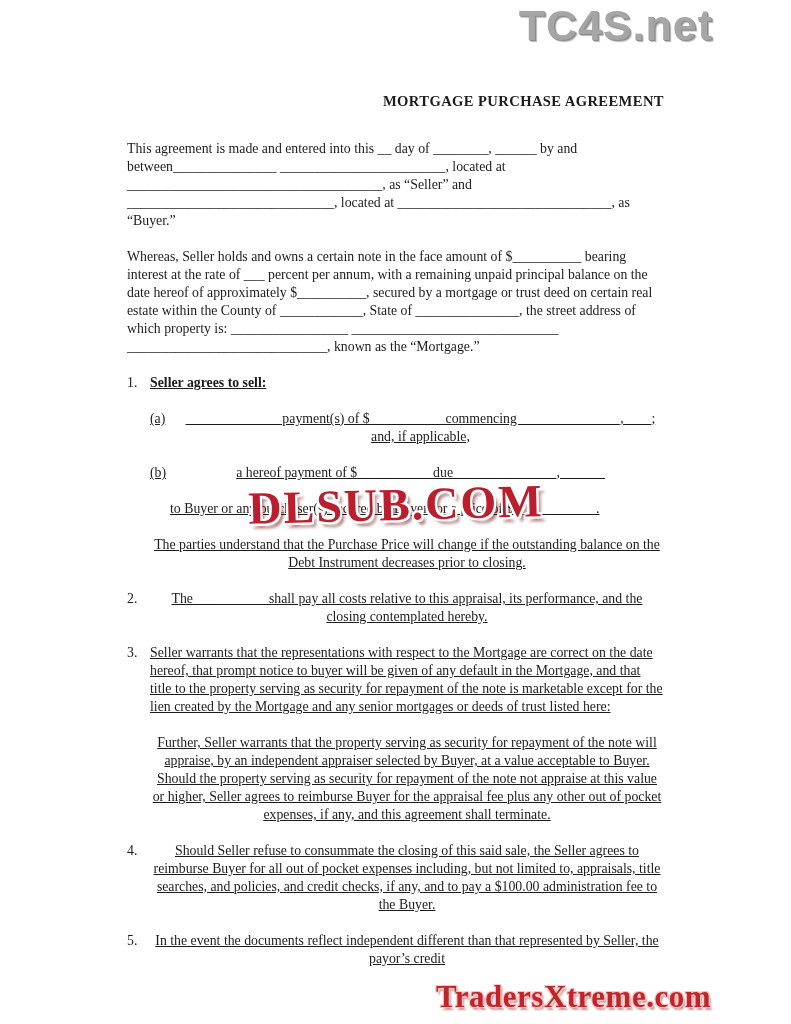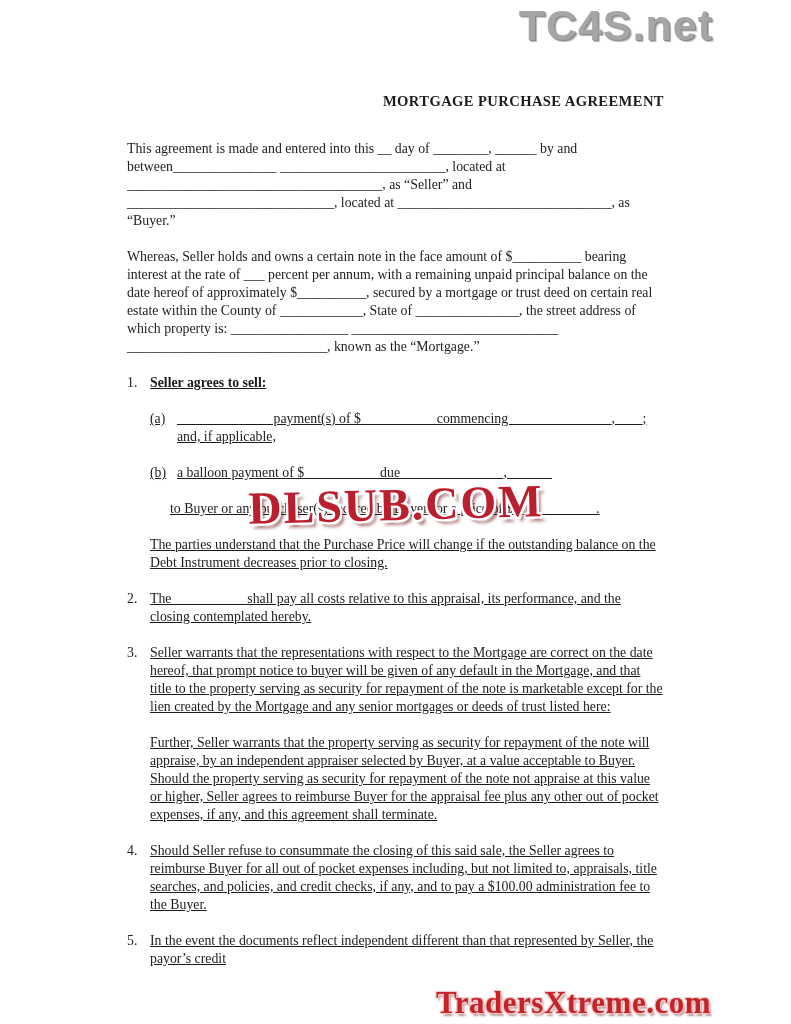--- a/index.html
+++ b/index.html
@@ -19,21 +19,21 @@
     text-align:right;
     font-weight:bold;
     font-size:14.6px;
     letter-spacing:.4px;
     margin:92px 0 30px 0;
   }
   p { margin:0 0 18px 0; overflow-wrap:anywhere; }
   .clause { display:flex; margin:0 0 18px 0; }
   .clause-num { width:23px; flex-shrink:0; }
   .clause-body { flex:1;text-decoration:underline; }
-  .clause-body p:last-child { margin-bottom:0; }
+  .clause-body p:last-child { margin-bottom:0;text-align:center; }
   .clause-heading { font-weight:bold; margin:0 0 18px 0; }
   .subitem { display:flex; margin:0 0 18px 0; }
   .sublabel { width:27px; flex-shrink:0; }
   .subtext { flex:1; margin:0; overflow-wrap:anywhere; }
   .indent-sub { margin-left:20px; }
 
   .wm-top {
     position:absolute; top:2px; right:8px;
     font-family:"Liberation Sans", sans-serif;
     font-weight:bold; font-size:43px; line-height:46px;
@@ -51,21 +51,21 @@
     color:#bb1f2d;
     text-shadow:
       -2px -2px 0 #ffffff, 2px -2px 0 #ffffff,
       -2px  2px 0 #ffffff, 2px  2px 0 #ffffff,
       -2px  0   0 #ffffff, 2px  0   0 #ffffff,
        0   -2px 0 #ffffff, 0    2px 0 #ffffff,
        4px  5px 3px rgba(110,10,10,.5);
     user-select:none;
   }
   .wm-bottom {
-    position:absolute; bottom:4px; right:10px;
+    position:absolute; bottom:10px; right:10px;
     font-family:"Liberation Serif", serif;
     font-weight:bold; font-size:31px; line-height:34px;
     letter-spacing:.5px;
     color:#c2242a;
     text-shadow:
       -1px -1px 0 #f3c6c6, 1px -1px 0 #f3c6c6,
       -1px  1px 0 #f3c6c6, 1px  1px 0 #f3c6c6,
        2px  3px 2px rgba(120,20,20,.45);
     user-select:none;
   }
@@ -89,21 +89,21 @@
     <div class="clause">
       <span class="clause-num">1.</span>
       <div class="clause-body">
         <p class="clause-heading">Seller agrees to sell:</p>
         <div class="subitem">
           <span class="sublabel">(a)</span>
           <p class="subtext">___  __________  payment(s) of $ __________ commencing __________  ____,____; and, if applicable,</p>
         </div>
         <div class="subitem">
           <span class="sublabel">(b)</span>
-          <p class="subtext">a balloon payment of $ __________ due __________  ____,  ______</p>
+          <p class="subtext">a hereof payment of $ __________ due __________  ____,  ______</p>
         </div>
         <p class="indent-sub">to Buyer or any purchaser(s) secured by Buyer for a price of $____________.</p>
         <p>The parties understand that the Purchase Price will change if the outstanding balance on the Debt Instrument decreases prior to closing.</p>
       </div>
     </div>
 
     <div class="clause">
       <span class="clause-num">2.</span>
       <div class="clause-body">
         <p>The __________ shall pay all costs relative to this appraisal, its performance, and the closing contemplated hereby.</p>

